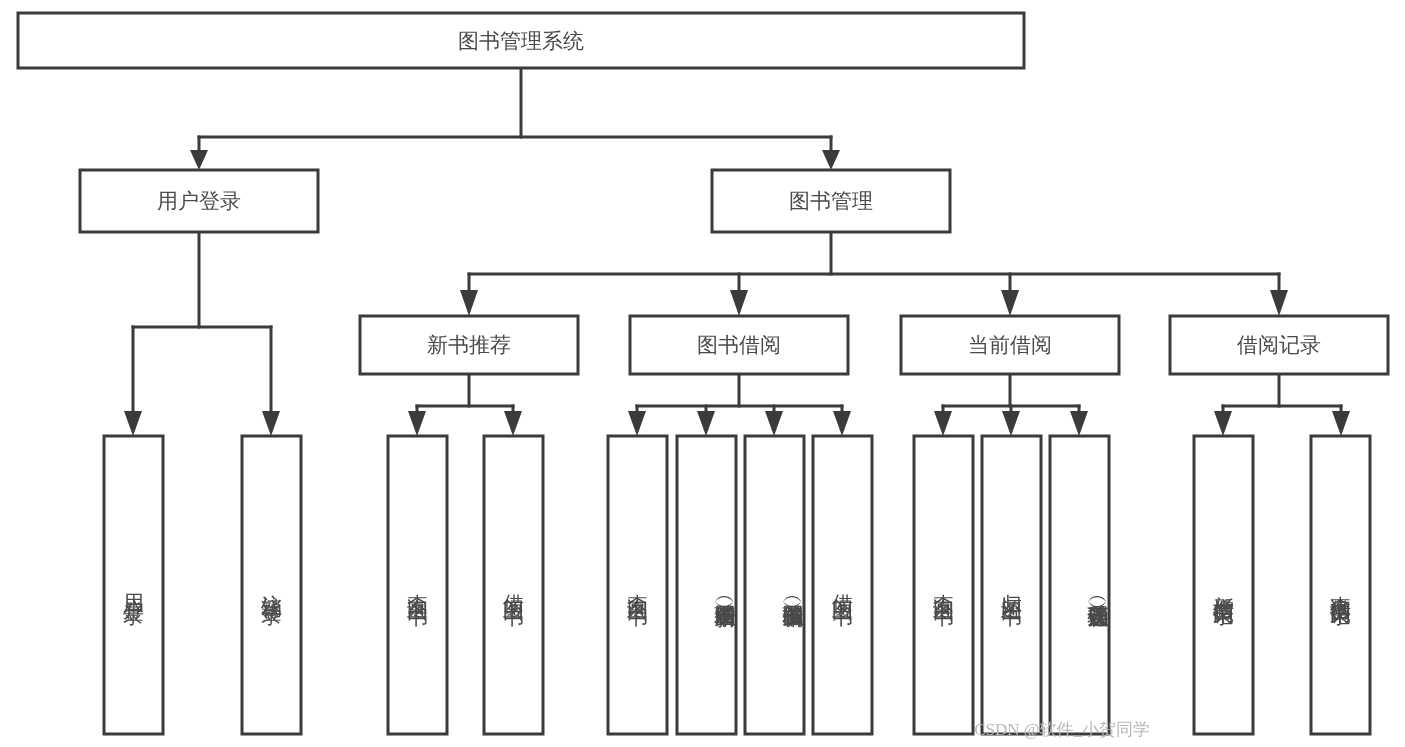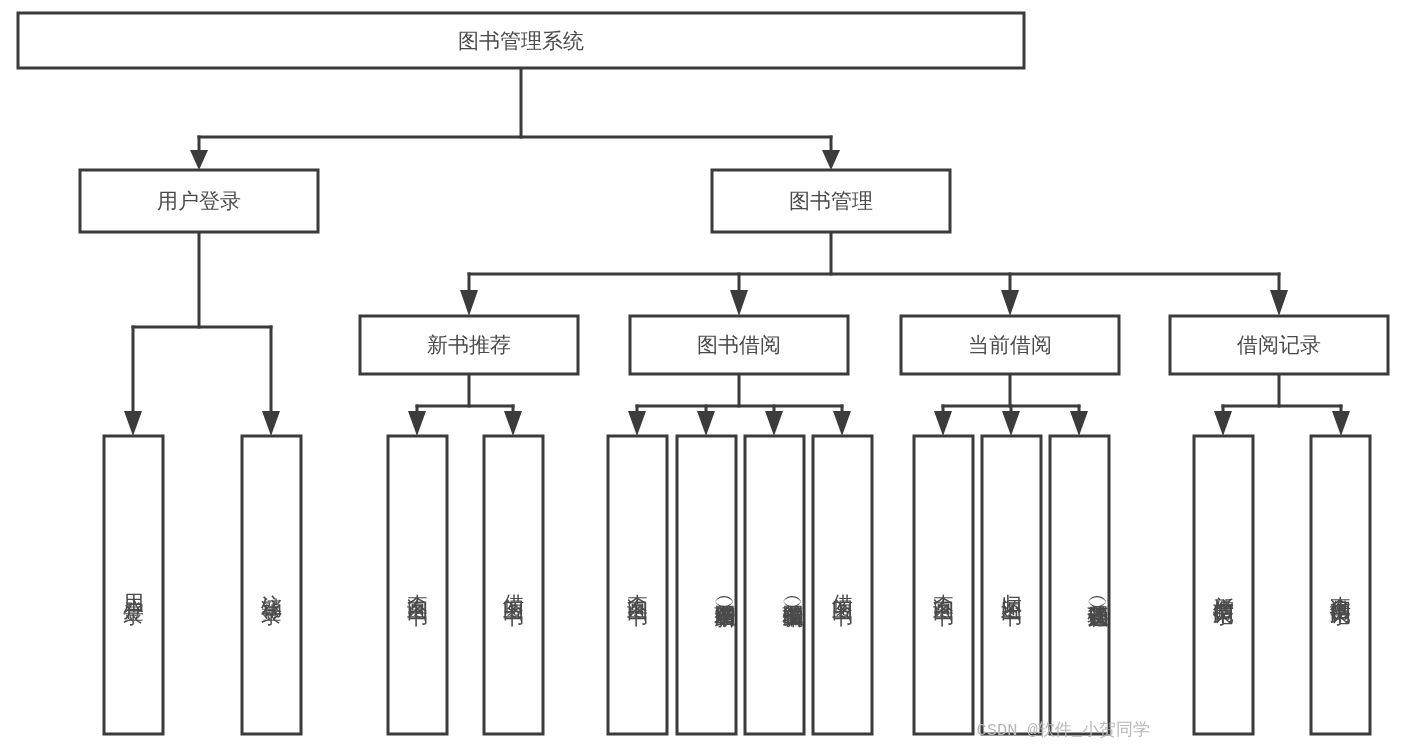--- a/index.html
+++ b/index.html
@@ -62,21 +62,21 @@
     align-items: center;
     justify-content: center;
     text-align: center;
     white-space: nowrap;
     pointer-events: none;
   }
   .watermark {
     position: absolute;
     right: 8px;
     bottom: 6px;
-    font-family: Liberation Mono, monospace;
+    font-family: Liberation Serif, serif;
     font-size: 17px;
     color: #b9b9b9;
     white-space: nowrap;
   }
 </style>
 </head>
 <body>
 
 <div id="diagram-root">
 

